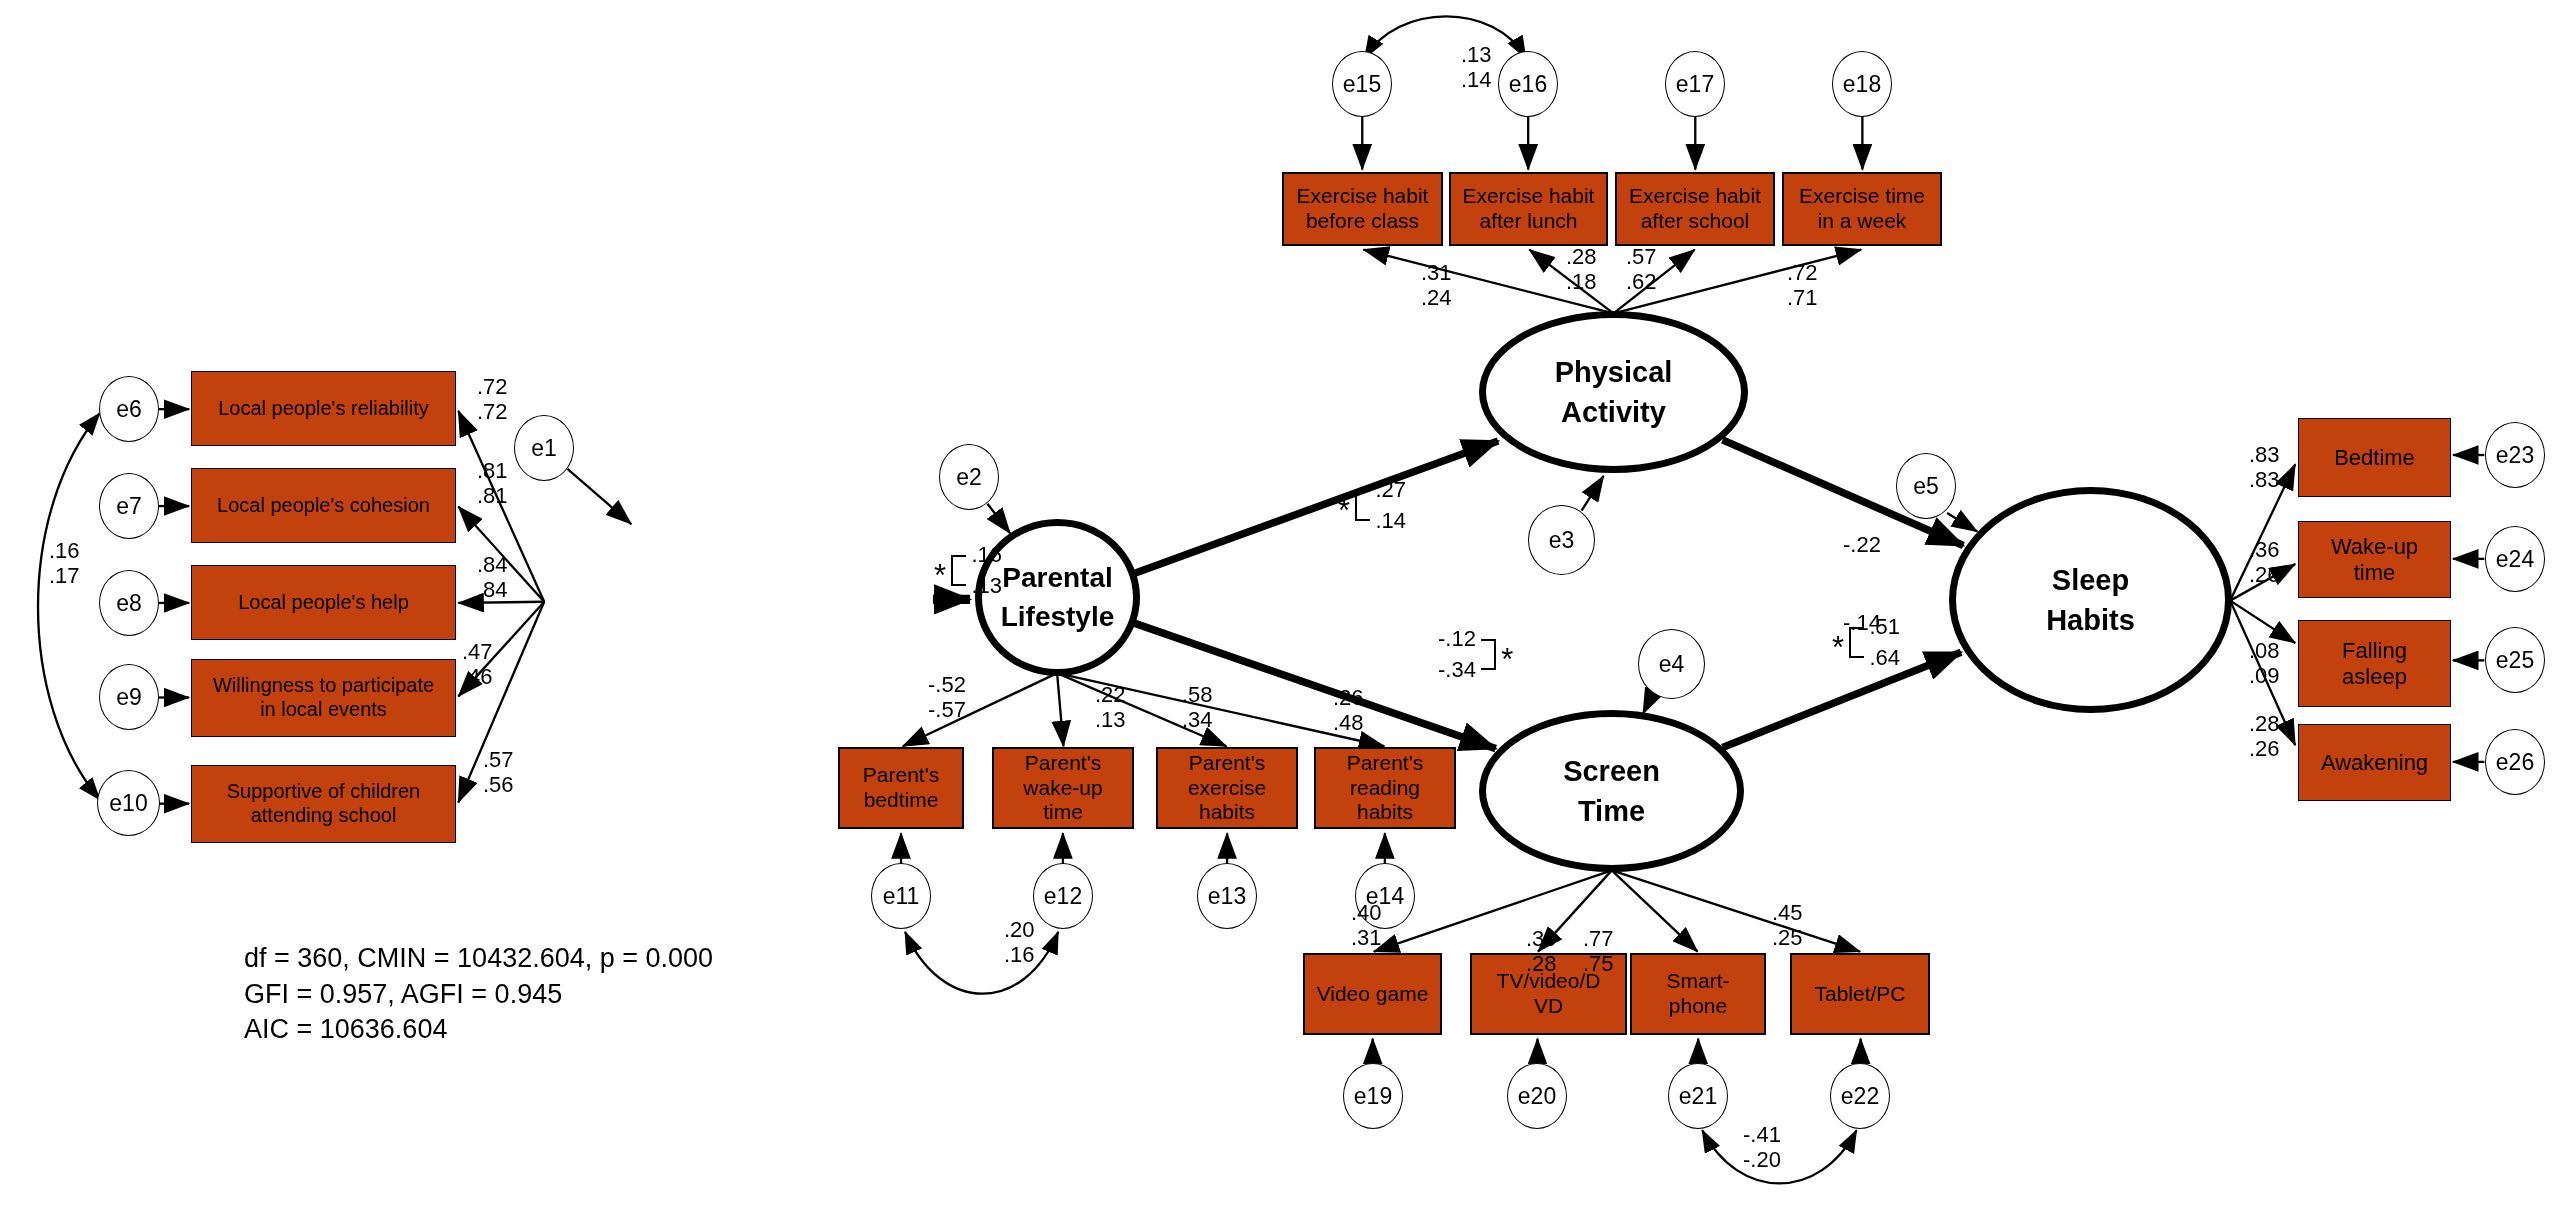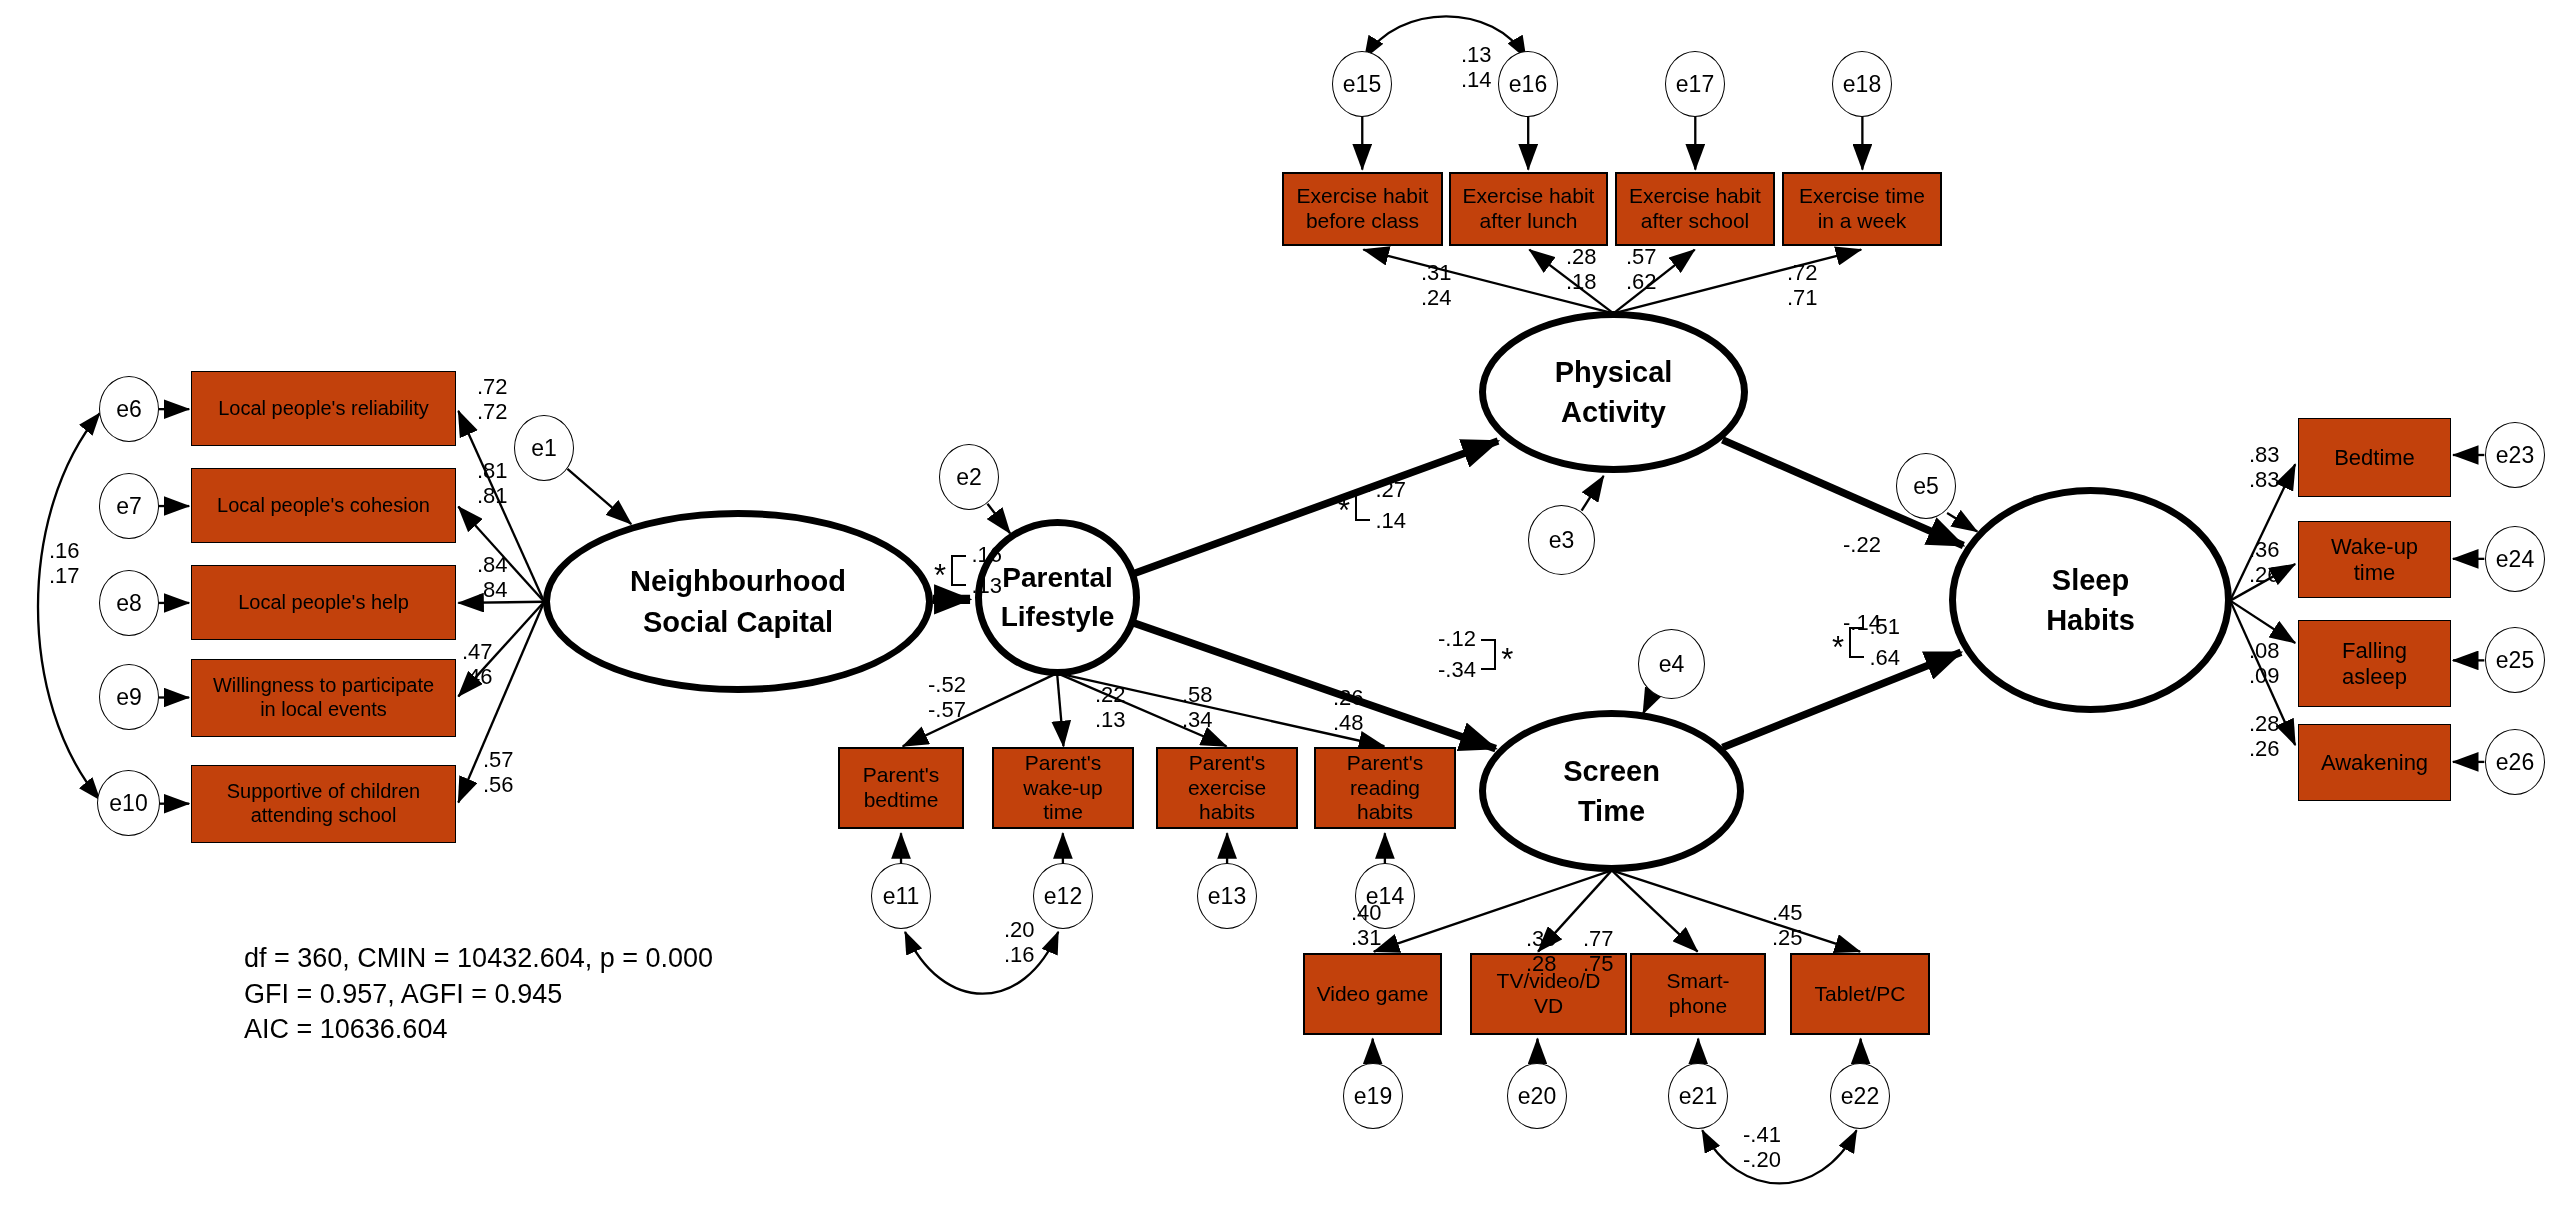--- a/index.html
+++ b/index.html
@@ -104,22 +104,20 @@
     <line x1="2726" y1="880" x2="2764" y2="820" stroke="#000" stroke-width="4" marker-end="url(#mA)"></line>
     <line x1="2849" y1="1194" x2="2832" y2="1230" stroke="#000" stroke-width="4" marker-end="url(#mA)"></line>
     <line x1="3356" y1="884" x2="3408" y2="916" stroke="#000" stroke-width="4" marker-end="url(#mA)"></line>
 
     <path d="M 172,712 C 30,884 30,1208 172,1378" fill="none" stroke="#000" stroke-width="4" marker-start="url(#mCs)" marker-end="url(#mC)"></path>
     <path d="M 2352,100 C 2410,4 2576,4 2630,100" fill="none" stroke="#000" stroke-width="4" marker-start="url(#mCs)" marker-end="url(#mC)"></path>
     <path d="M 1560,1606 C 1624,1748 1764,1748 1824,1606" fill="none" stroke="#000" stroke-width="4" marker-start="url(#mCs)" marker-end="url(#mC)"></path>
     <path d="M 2934,1948 C 2998,2070 3136,2070 3200,1948" fill="none" stroke="#000" stroke-width="4" marker-start="url(#mCs)" marker-end="url(#mC)"></path>
   </svg>
 
-  <div class="lat" style="left:543px;top:510px;width:390px;height:183px;"><span>Neighbourhood
-Social Capital</span></div>
   <div class="lat" style="left:975px;top:519px;width:165px;height:157px;font-size:28px;"><span>Parental
 Lifestyle</span></div>
   <div class="lat" style="left:1479px;top:311px;width:269px;height:162px;"><span>Physical
 Activity</span></div>
   <div class="lat" style="left:1479px;top:710px;width:265px;height:162px;"><span>Screen
 Time</span></div>
   <div class="lat" style="left:1949px;top:487px;width:283px;height:226px;"><span>Sleep
 Habits</span></div>
 
   <div class="box thin" style="left:191px;top:371px;width:265px;height:75px;font-size:20px;"><span>Local people's reliability</span></div>

